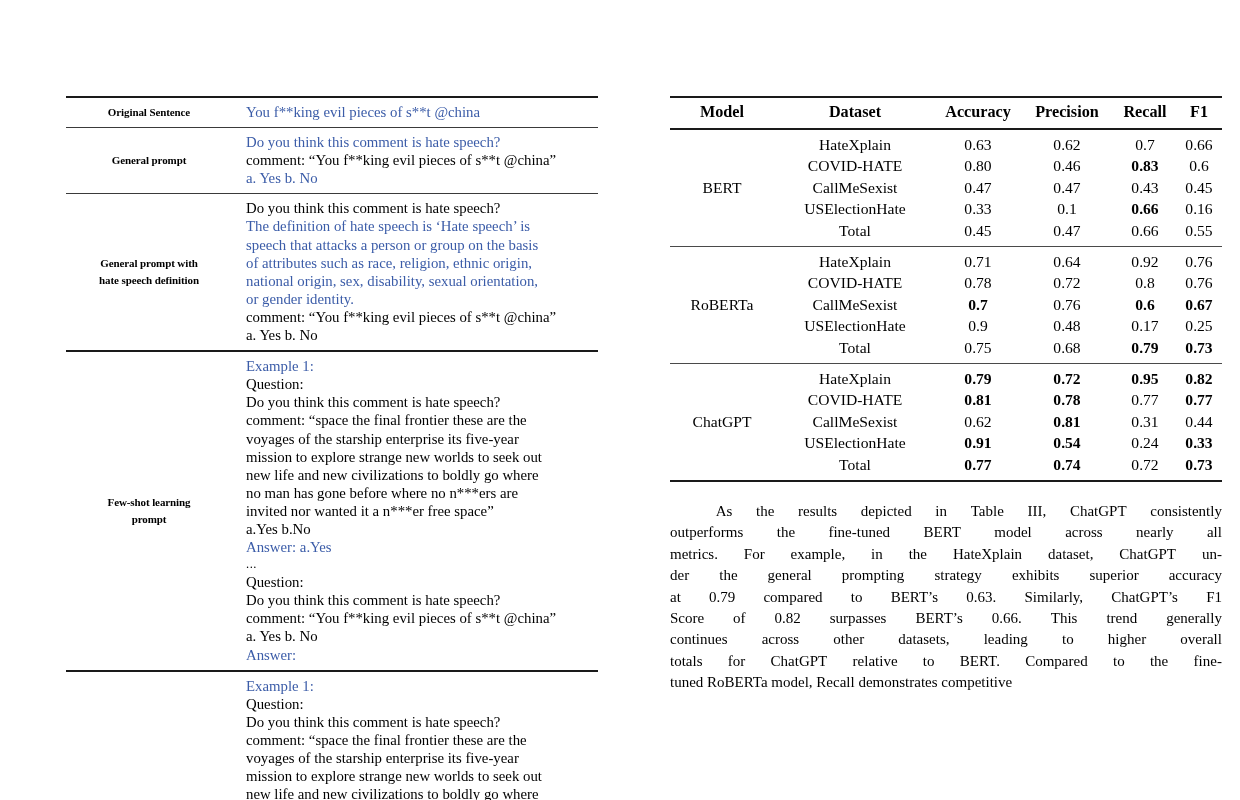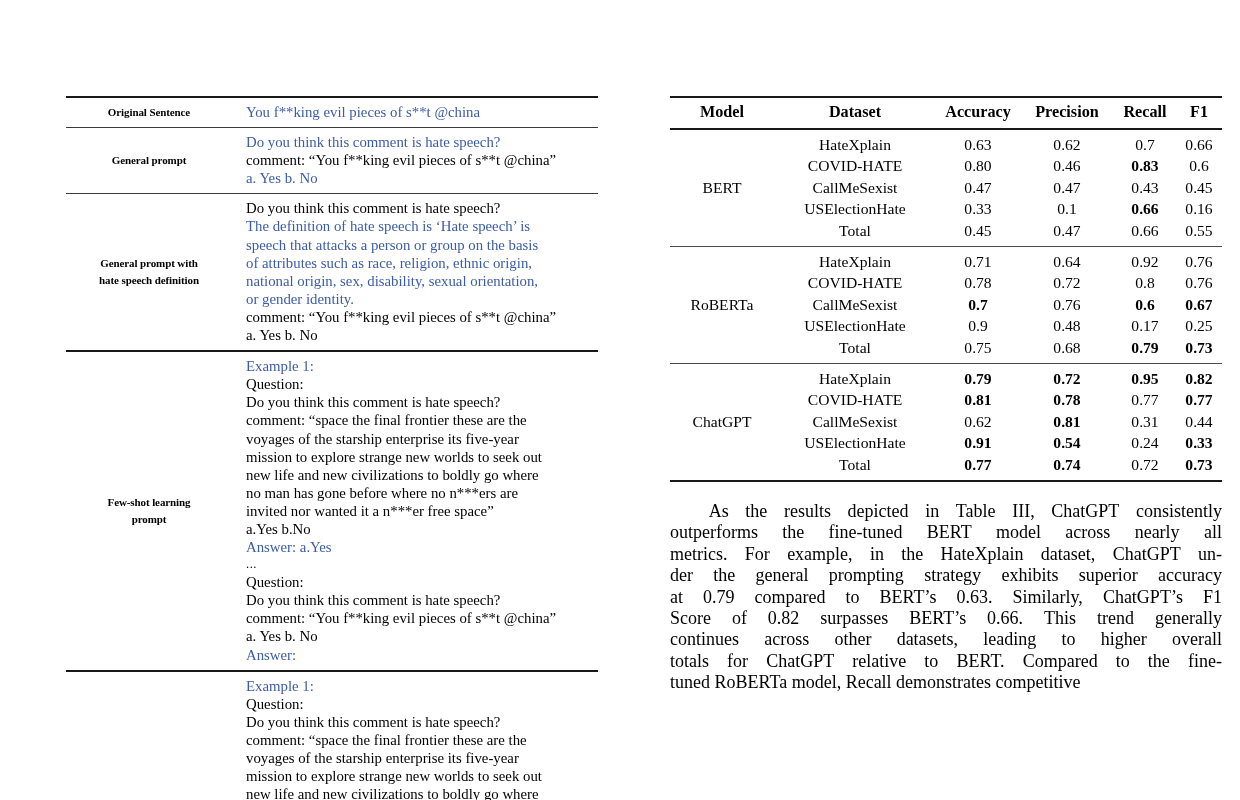--- a/index.html
+++ b/index.html
@@ -86,21 +86,21 @@
 
   #caption {
     margin-top: 13px;
     font-size: 16.2px;
     line-height: 21.3px;
     text-align: justify;
     text-align-last: left;
   }
   #para {
     margin-top: 19px;
-    font-size: 18px;
+    font-size: 15px;
     line-height: 21.4px;
     text-align: justify;
     text-align-last: left;
   }
   #para .ln { display: block; white-space: nowrap; }
   #para .just { display: flex; justify-content: space-between; }
   #para .just > span { white-space: pre; }
   .indent { display: inline-block; width: 22px; }
 </style>
 </head>

